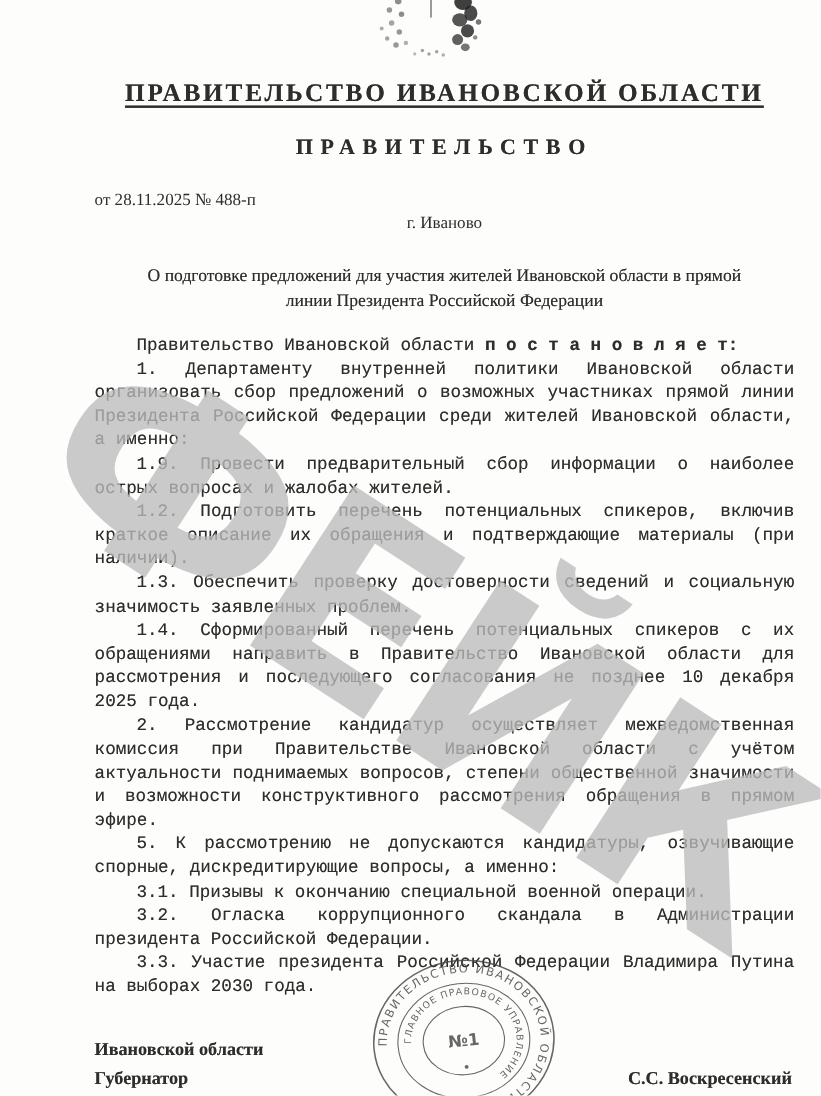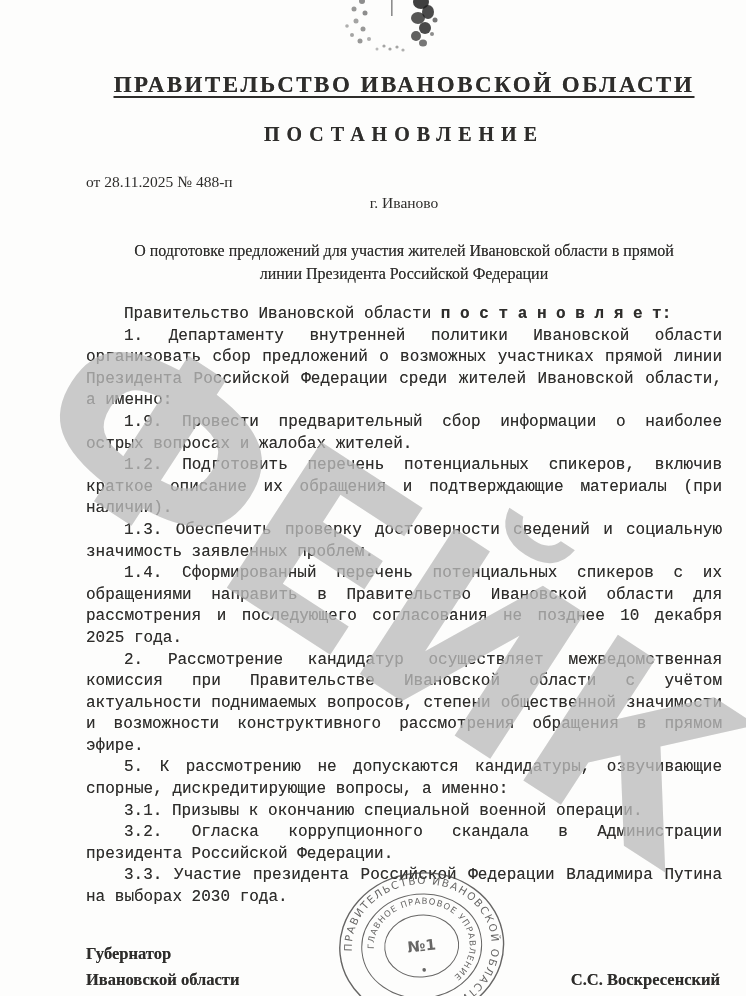--- a/index.html
+++ b/index.html
@@ -98,21 +98,21 @@
         <circle cx="58" cy="53" r="1.6" opacity=".4"></circle>
         <circle cx="65" cy="51" r="1.6" opacity=".4"></circle>
         <circle cx="71" cy="54" r="1.6" opacity=".35"></circle>
         <circle cx="45" cy="53" r="1.5" opacity=".3"></circle>
       </g>
     </svg>
   </div>
 
   <div class="content">
     <div class="org-name">ПРАВИТЕЛЬСТВО ИВАНОВСКОЙ ОБЛАСТИ</div>
-    <div class="doc-type">ПОСТАНОВЛЕНИЕ</div>
+    <div class="doc-type">ПРАВИТЕЛЬСТВО</div>
     <div class="date-line">от 28.11.2025 № 488-п</div>
     <div class="city-line">г. Иваново</div>
 
     <div class="subject">О подготовке предложений для участия жителей Ивановской области в прямой линии Президента Российской Федерации</div>
 
     <div class="body-text">
       <p class="preamble"><span>Правительство Ивановской области </span><span class="verb">п о с т а н о в л я е т:</span></p>
       <p>1. Департаменту внутренней политики Ивановской области организовать сбор предложений о возможных участниках прямой линии Президента Российской Федерации среди жителей Ивановской области, а именно:</p>
       <p>1.9. Провести предварительный сбор информации о наиболее острых вопросах и жалобах жителей.</p>
       <p>1.2. Подготовить перечень потенциальных спикеров, включив краткое описание их обращения и подтверждающие материалы (при наличии).</p>
@@ -120,22 +120,22 @@
       <p>1.4. Сформированный перечень потенциальных спикеров с их обращениями направить в Правительство Ивановской области для рассмотрения и последующего согласования не позднее 10 декабря 2025 года.</p>
       <p>2. Рассмотрение кандидатур осуществляет межведомственная комиссия при Правительстве Ивановской области с учётом актуальности поднимаемых вопросов, степени общественной значимости и возможности конструктивного рассмотрения обращения в прямом эфире.</p>
       <p>5. К рассмотрению не допускаются кандидатуры, озвучивающие спорные, дискредитирующие вопросы, а именно:</p>
       <p>3.1. Призывы к окончанию специальной военной операции.</p>
       <p>3.2. Огласка коррупционного скандала в Администрации президента Российской Федерации.</p>
       <p>3.3. Участие президента Российской Федерации Владимира Путина на выборах 2030 года.</p>
     </div>
 
     <div class="sig-row">
       <div class="sig-pos">
+        <div>Ивановской области</div>
         <div>Губернатор</div>
-        <div>Ивановской области</div>
       </div>
       <div class="sig-name">С.С. Воскресенский</div>
     </div>
   </div>
 
   <div class="stamp">
     <svg width="176" height="170" viewBox="0 0 176 170" xmlns="http://www.w3.org/2000/svg">
       <defs>
         <path id="ringOuter" d="M 18,82 A 70,62 0 1 1 158,82 A 70,62 0 1 1 18,82"></path>
         <path id="ringInner" d="M 40,82 A 48,42 0 1 1 136,82 A 48,42 0 1 1 40,82"></path>

